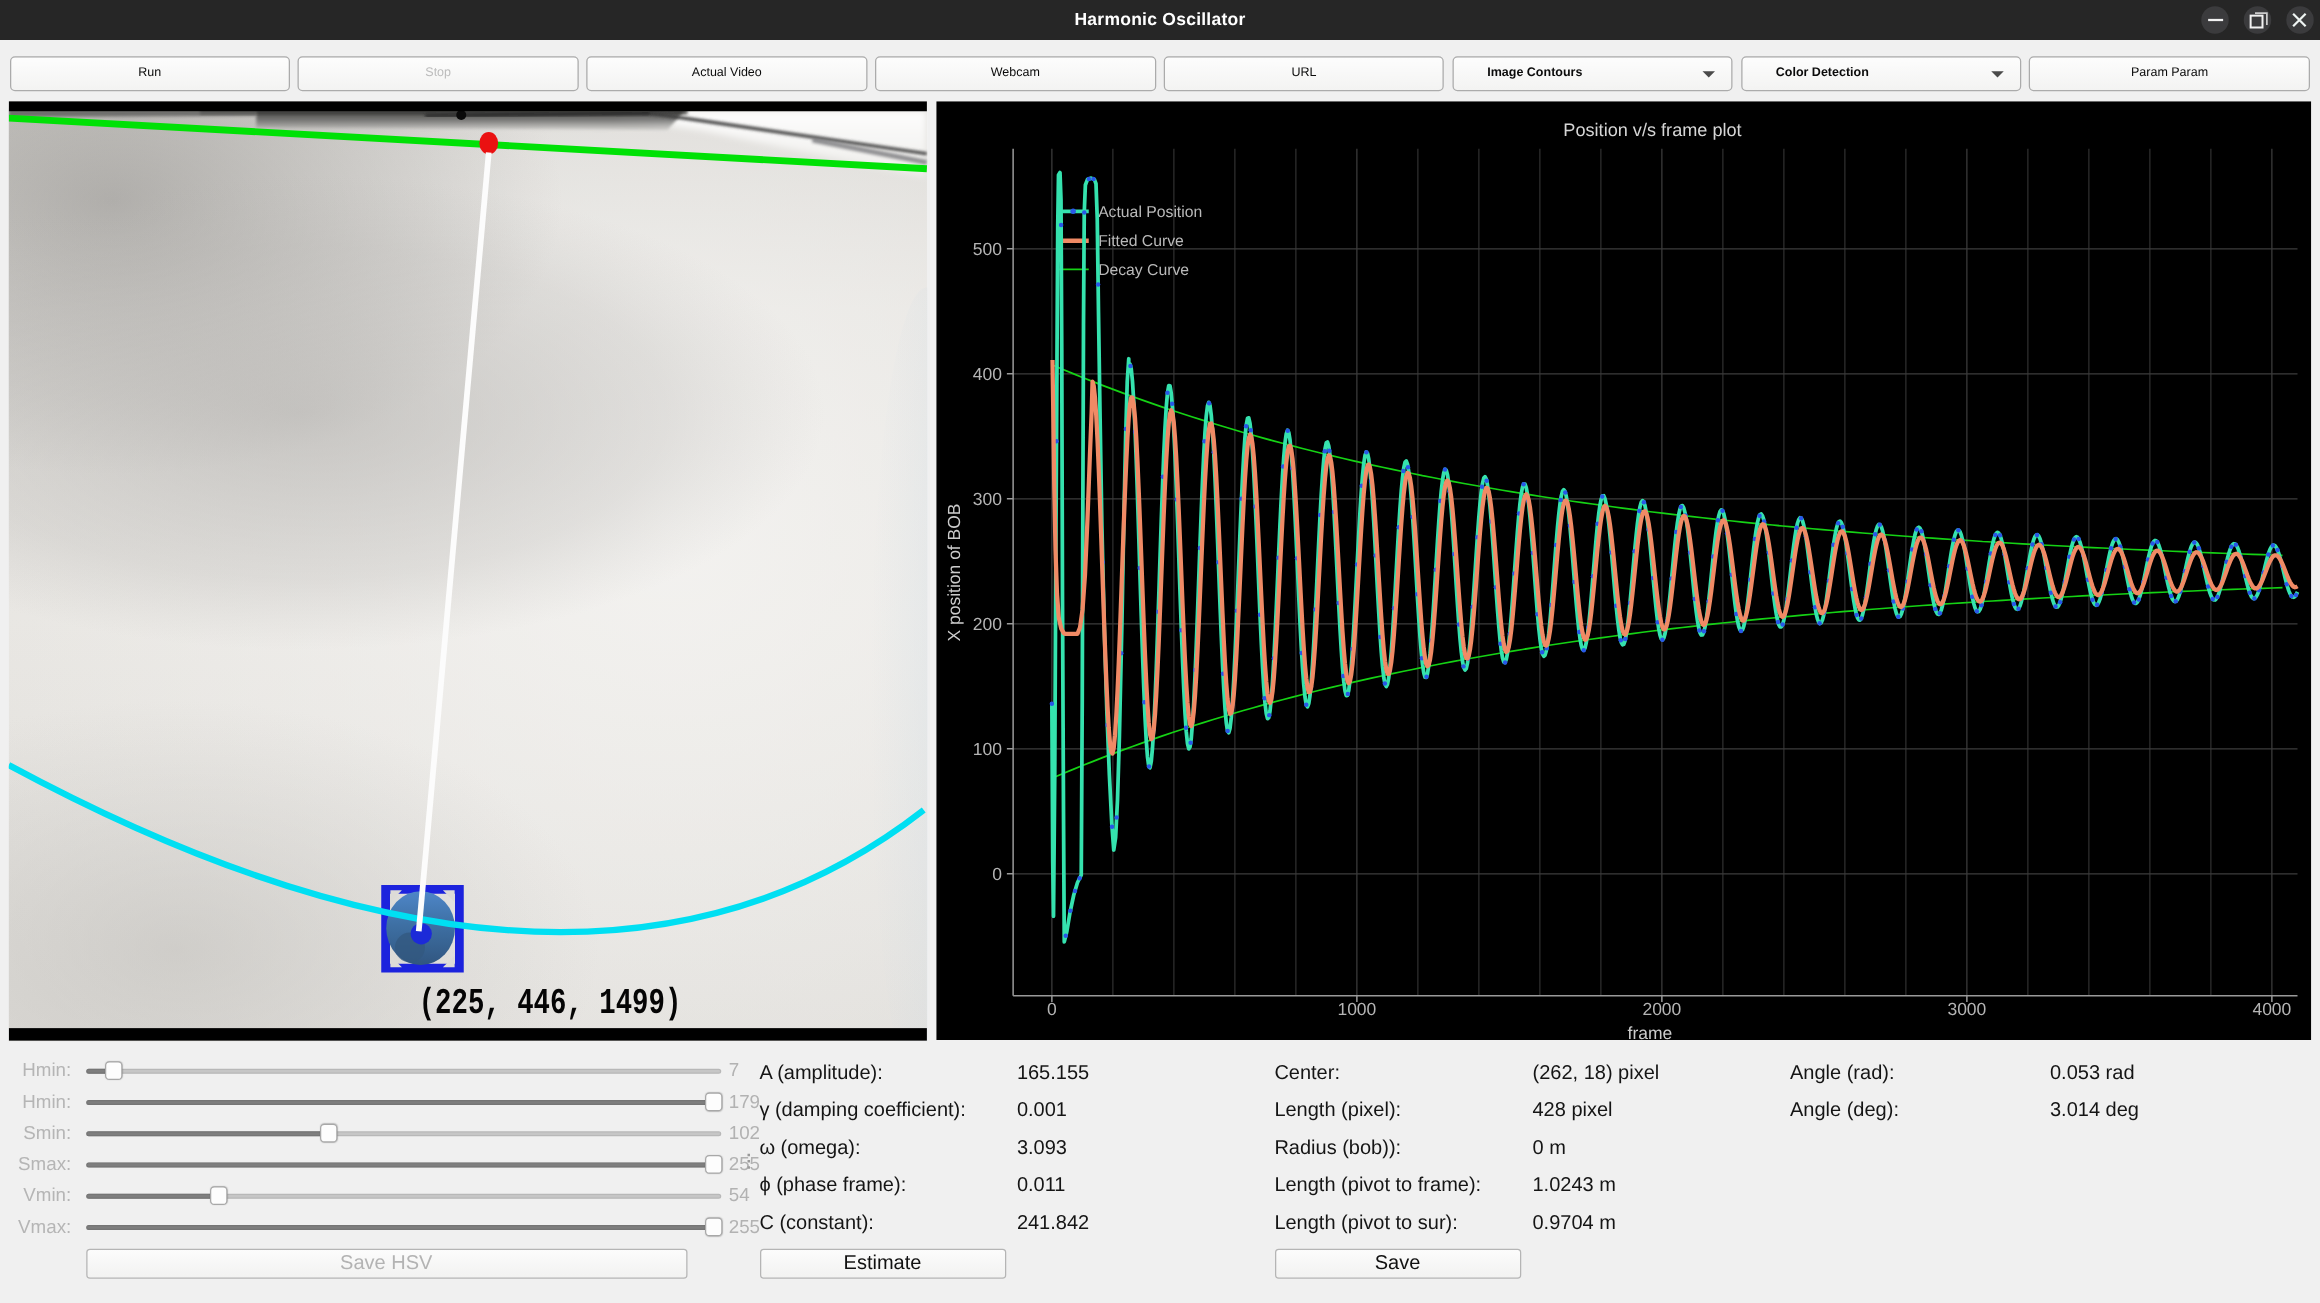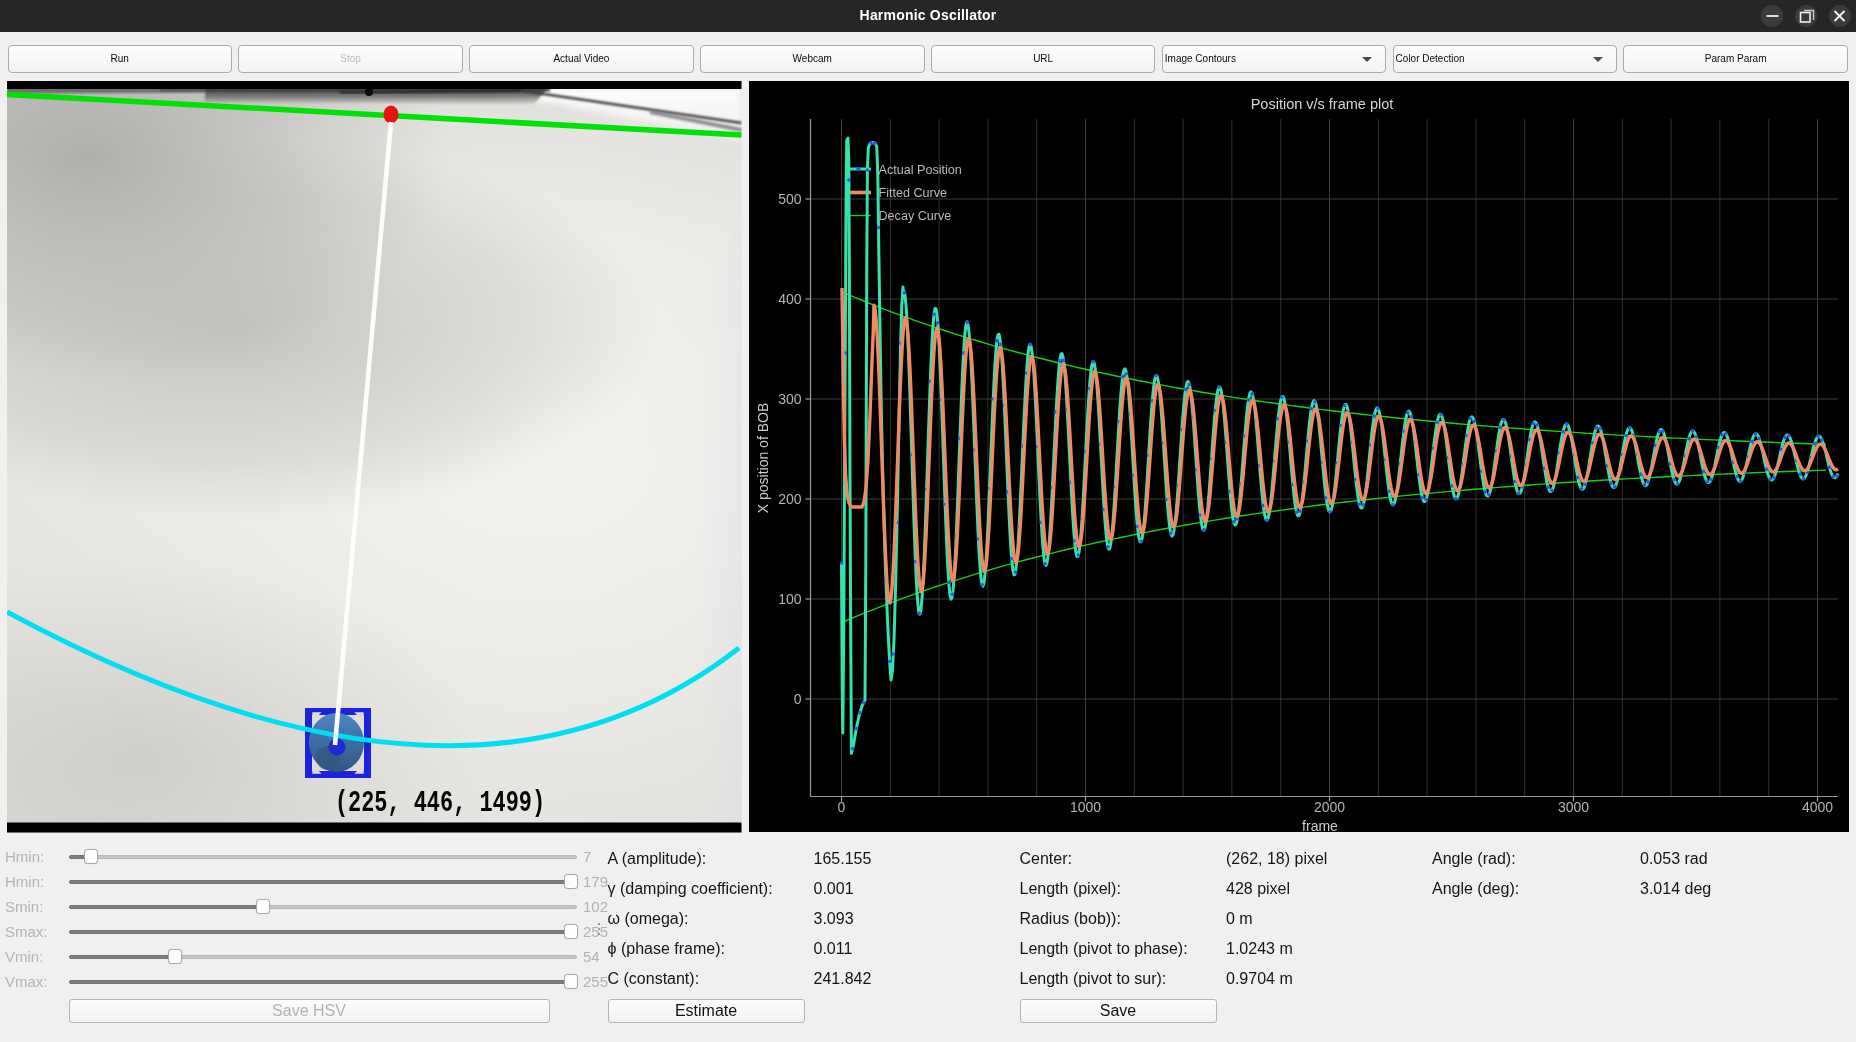--- a/index.html
+++ b/index.html
@@ -4,24 +4,24 @@
 html,body { width:1856px; height:1042px; overflow:hidden; }
 body { background:#f0f0f0; font-family:"Liberation Sans",sans-serif; position:relative; }
 .titlebar { position:absolute; left:0; top:0; width:1856px; height:32px; background:#262626; }
 .title { position:absolute; left:0; top:0; width:100%; text-align:center; line-height:31px;
          color:#fff; font-size:14px; font-weight:bold; letter-spacing:0.2px; }
 .wbtn { position:absolute; top:5px; width:22px; height:22px; border-radius:50%; background:#3b3b3d; }
 .btn { position:absolute; top:45px; height:28px; width:224.5px;
        background:linear-gradient(#fdfdfd,#f3f3f2); border:1px solid #ababab; border-radius:4px;
        font-size:10px; color:#0b0b0b; text-align:center; line-height:26px; }
 .btn.dis { color:#bcbcbc; }
-.combo { text-align:left; padding-left:2px; }
+.combo { text-align:left; padding-left:27px;font-weight:bold; }
 .arrow { position:absolute; right:13px; top:11px; width:0; height:0;
          border-left:5px solid transparent; border-right:5px solid transparent; border-top:5.5px solid #4a4a4a; }
-.slab { position:absolute; width:52px; text-align:left; color:#b5b5b5; font-size:15px; }
+.slab { position:absolute; width:52px; text-align:right; color:#b5b5b5; font-size:15px; }
 .sval { position:absolute; left:583px; color:#b2b2b2; font-size:15px; }
 .track { position:absolute; left:69px; width:508px; height:4px; border-radius:2px;
          background:#c6c6c6; border:1px solid #b8b8b8; }
 .fill  { position:absolute; height:4px; border-radius:2px; background:#7e7e7e; top:-1px; left:-1px; border:1px solid #757575;}
 .handle{ position:absolute; width:14px; height:15px; background:#fdfdfd; border:1px solid #a8a8a8;
          border-radius:3.5px; top:-7px; box-shadow:0 0 1px rgba(0,0,0,0.2); }
 .pbtn { position:absolute; height:24px; background:linear-gradient(#fcfcfc,#f2f2f1);
         border:1px solid #b5b5b5; border-radius:3px; font-size:16px; text-align:center; line-height:22px; color:#111; }
 .plab { position:absolute; font-size:16px; color:#151515; white-space:nowrap; }
 </style></head><body>
@@ -518,21 +518,21 @@
 <div class="plab" style="left:607.5px;top:940px">ϕ (phase frame):</div>
 <div class="plab" style="left:813.5px;top:940px">0.011</div>
 <div class="plab" style="left:607.5px;top:970px">C (constant):</div>
 <div class="plab" style="left:813.5px;top:970px">241.842</div>
 <div class="plab" style="left:1019.5px;top:850px">Center:</div>
 <div class="plab" style="left:1226px;top:850px">(262, 18) pixel</div>
 <div class="plab" style="left:1019.5px;top:880px">Length (pixel):</div>
 <div class="plab" style="left:1226px;top:880px">428 pixel</div>
 <div class="plab" style="left:1019.5px;top:910px">Radius (bob)):</div>
 <div class="plab" style="left:1226px;top:910px">0 m</div>
-<div class="plab" style="left:1019.5px;top:940px">Length (pivot to phase):</div>
+<div class="plab" style="left:1019.5px;top:940px">Length (pivot to frame):</div>
 <div class="plab" style="left:1226px;top:940px">1.0243 m</div>
 <div class="plab" style="left:1019.5px;top:970px">Length (pivot to sur):</div>
 <div class="plab" style="left:1226px;top:970px">0.9704 m</div>
 <div class="plab" style="left:1432px;top:850px">Angle (rad):</div>
 <div class="plab" style="left:1640px;top:850px">0.053 rad</div>
 <div class="plab" style="left:1432px;top:880px">Angle (deg):</div>
 <div class="plab" style="left:1640px;top:880px">3.014 deg</div>
 <div class="pbtn" style="left:607.5px;top:999px;width:197px">Estimate</div>
 <div class="pbtn" style="left:1019.5px;top:999px;width:197px">Save</div>
 </body></html>

